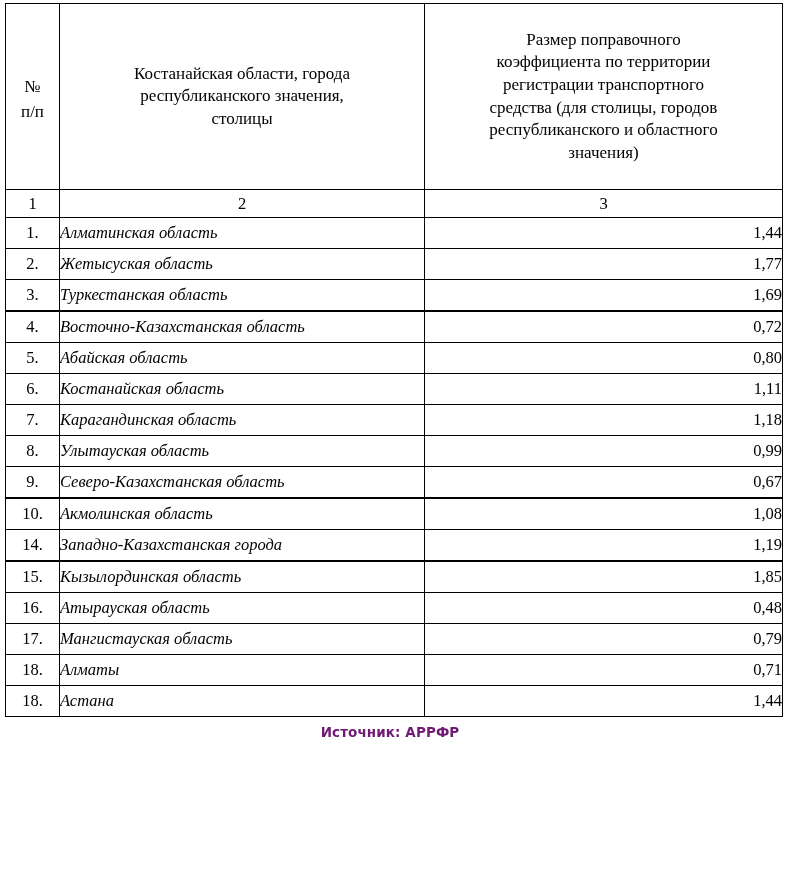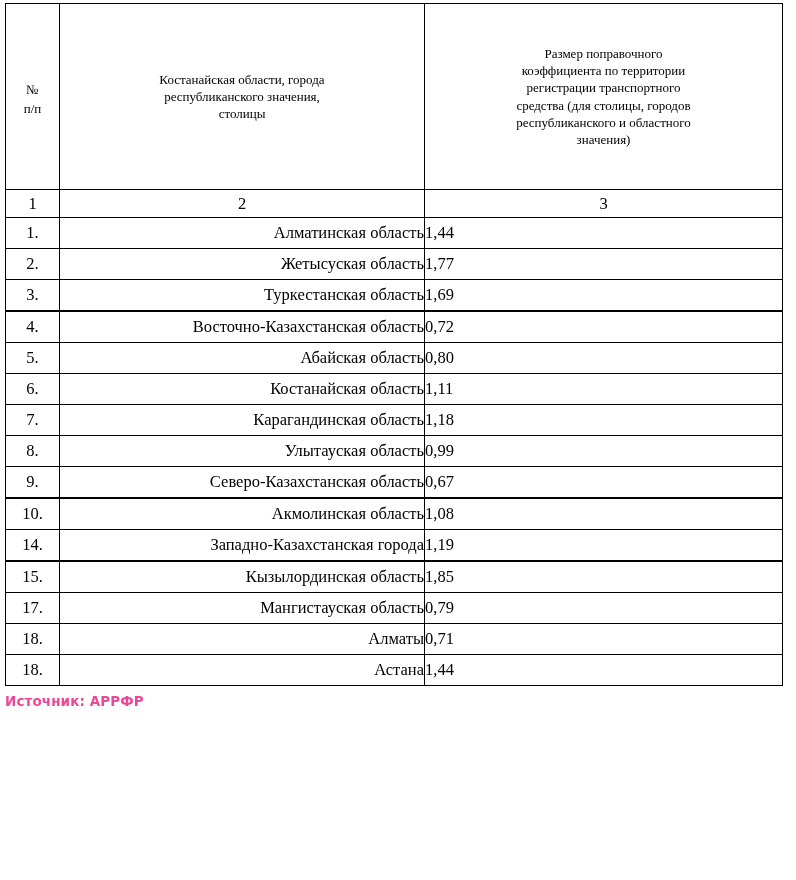--- a/index.html
+++ b/index.html
@@ -41,21 +41,21 @@
     font-weight: normal;
   }
 
   
   .hdr-cell {
     text-align: center;
     padding: 6px 8px 8px 8px;
     height: 178px;
     vertical-align: top;
     line-height: 1.33;
-    font-size: 13px;
+    font-size: 17px;
     font-family: Liberation Serif, serif;
   }
   .hdr-cell.num {
     padding-top: 7px;
     line-height: 1.45;
   }
   .hdr-cell .hdr-line { display: block; }
 
   
   .colnum td {
@@ -70,41 +70,42 @@
   tbody.body-rows td {
     height: 30px;
     font-size: 16.5px;
   }
   td.cell-num {
     text-align: center;
     padding: 0 6px 1px 0;
     white-space: nowrap;
   }
   td.cell-name {
+    text-align: left;
+    padding: 0 6px 1px 11px;
+    font-style: italic;
+  }
+  td.cell-value {
     text-align: right;
-    padding: 0 6px 1px 11px;
-  }
-  td.cell-value {
-    text-align: left;
     padding: 0 0 1px 0;
   }
 
   
   tr.section-end > td { border-bottom: 2px solid #000000; }
 
   
   .source-note {
     margin-top: 7px;
-    text-align: left;
+    text-align: center;
     padding-right: 7px;
     font-family: "DejaVu Sans", "Liberation Sans", sans-serif;
     font-size: 13.5px;
     font-weight: 600;
     letter-spacing: 0.1px;
-    color: #ec4899;
+    color: #701a75;
   }
 </style>
 </head>
 <body>
 
 <div class="page">
 
   <table class="coef-table">
     <colgroup>
       <col class="c-num">
@@ -194,20 +195,25 @@
           <td class="cell-num">14.</td>
           <td class="cell-name">Западно-Казахстанская города</td>
           <td class="cell-value">1,19</td>
         </tr>
         <tr>
           <td class="cell-num">15.</td>
           <td class="cell-name">Кызылординская область</td>
           <td class="cell-value">1,85</td>
         </tr>
         <tr>
+          <td class="cell-num">16.</td>
+          <td class="cell-name">Атырауская область</td>
+          <td class="cell-value">0,48</td>
+        </tr>
+        <tr>
           <td class="cell-num">17.</td>
           <td class="cell-name">Мангистауская область</td>
           <td class="cell-value">0,79</td>
         </tr>
         <tr>
           <td class="cell-num">18.</td>
           <td class="cell-name">Алматы</td>
           <td class="cell-value">0,71</td>
         </tr>
         <tr>

